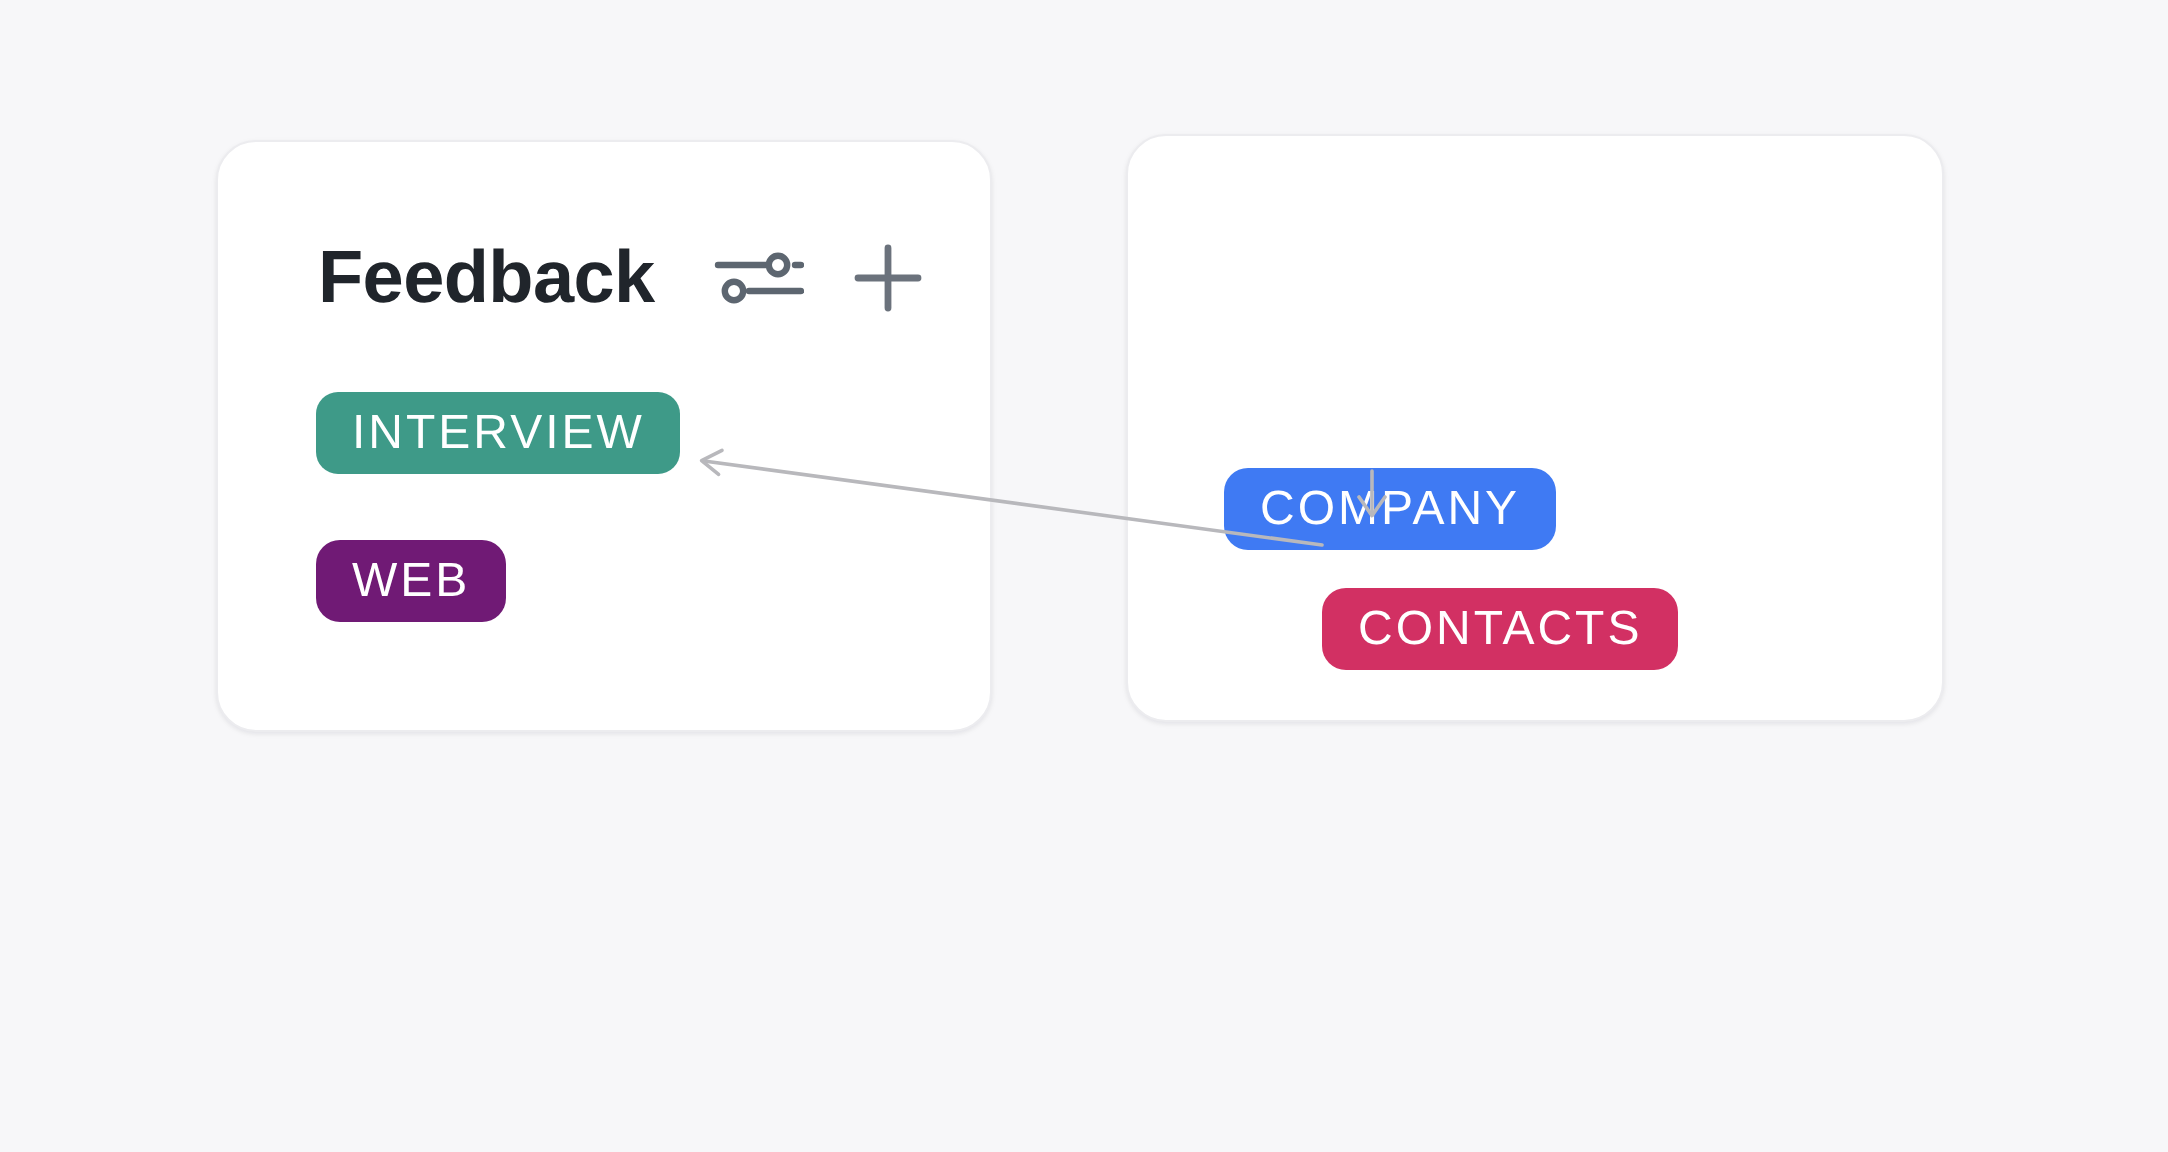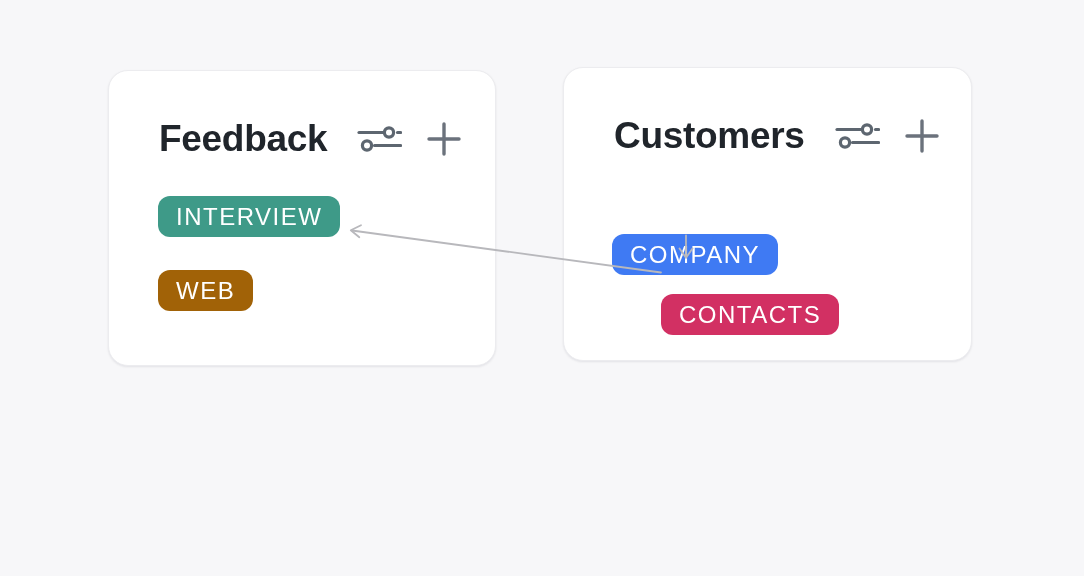--- a/index.html
+++ b/index.html
@@ -71,43 +71,25 @@
           <line x1="17.5" y1="21.5" x2="43.5" y2="21.5"></line>
         </svg>
       </button>
       <button class="icon-btn">
         <svg class="plus-svg" width="36" height="36" viewBox="0 0 36 36" fill="none" stroke-width="3.4" stroke-linecap="round">
           <line x1="18" y1="3" x2="18" y2="33"></line>
           <line x1="3" y1="18" x2="33" y2="18"></line>
         </svg>
       </button>
     </header>
-    <div class="tag tag-a" style="background-color: rgb(62, 154, 136);">INTERVIEW</div>
-    <div class="tag tag-b" style="background-color: #a16207;">WEB</div>
+    <div class="tag tag-a" style="background-color: rgb(62, 154, 136); border-radius: 11px;">INTERVIEW</div>
+    <div class="tag tag-b" style="background-color: #701a75;">WEB</div>
   </section>
 
   <section class="card card-customers">
-    <header class="card-header">
-      <h2 class="card-title">Customers</h2>
-      <button class="icon-btn">
-        <svg class="sliders-svg" width="45" height="30" viewBox="0 0 45 30" fill="none" stroke-width="3.2" stroke-linecap="round">
-          <line x1="2" y1="8.5" x2="26" y2="8.5"></line>
-          <circle cx="32" cy="8.5" r="4.6"></circle>
-          <line x1="40.5" y1="8.5" x2="43.5" y2="8.5"></line>
-          <circle cx="10" cy="21.5" r="4.6"></circle>
-          <line x1="17.5" y1="21.5" x2="43.5" y2="21.5"></line>
-        </svg>
-      </button>
-      <button class="icon-btn">
-        <svg class="plus-svg" width="36" height="36" viewBox="0 0 36 36" fill="none" stroke-width="3.4" stroke-linecap="round">
-          <line x1="18" y1="3" x2="18" y2="33"></line>
-          <line x1="3" y1="18" x2="33" y2="18"></line>
-        </svg>
-      </button>
-    </header>
     <div class="tag tag-a" style="background-color: rgb(63, 122, 243);">COMPANY</div>
     <div class="tag tag-b" style="background-color: rgb(210, 48, 99); margin-top: 28px;">CONTACTS</div>
   </section>
 
   <svg class="connections" viewBox="0 0 1084 576">
     <g>
       <path class="conn" d="M661 272.5 L352 230.5"></path>
       <path class="conn" d="M359.3 237.2 L350.8 230.3 L361 225.2"></path>
     </g>
     <g>

